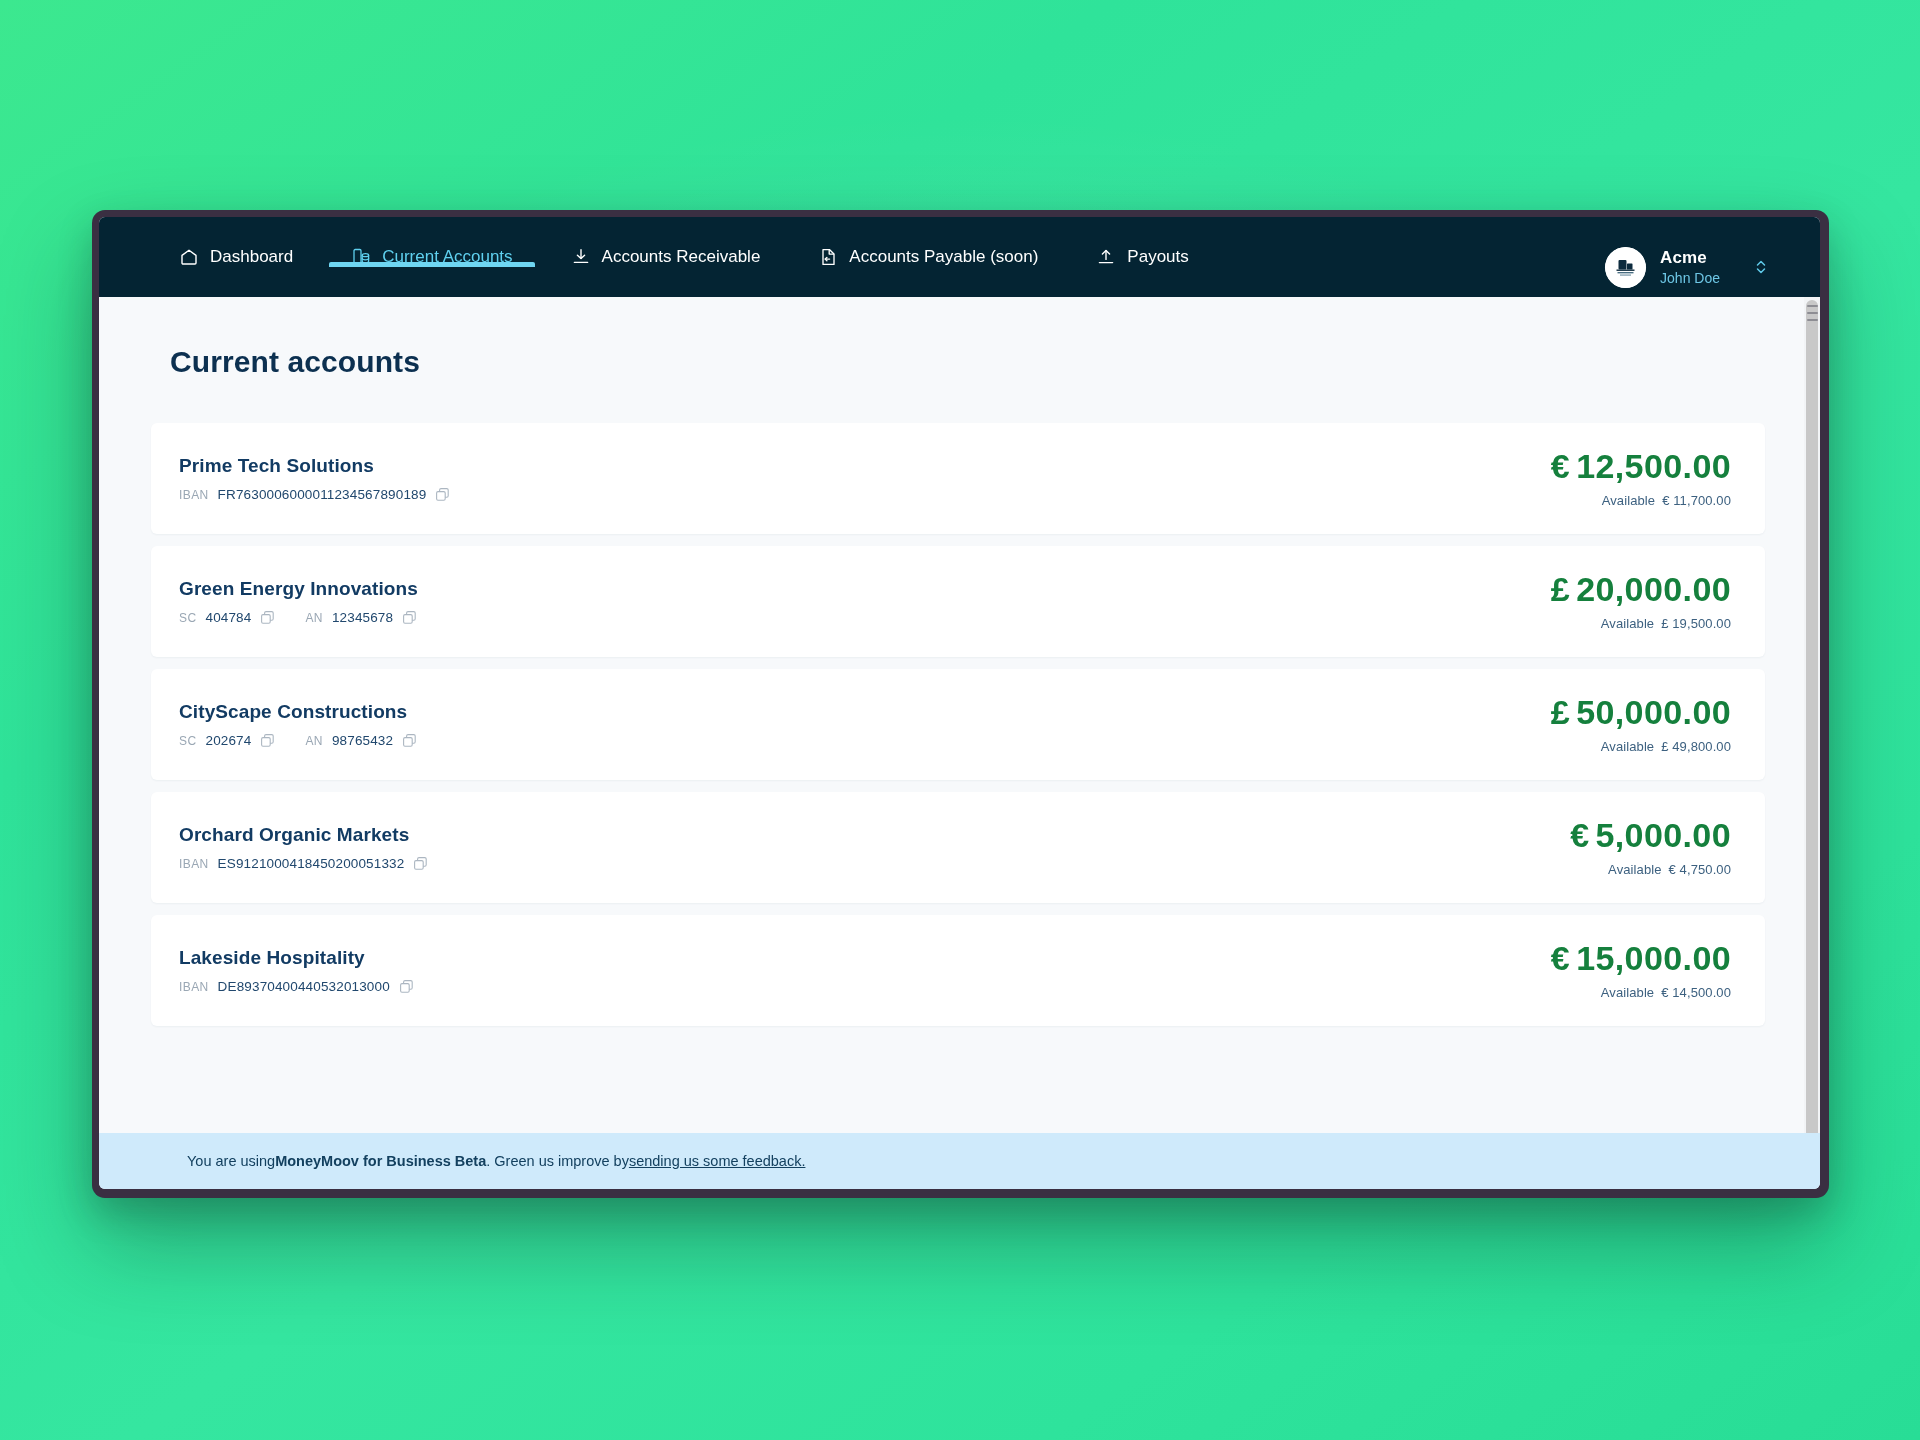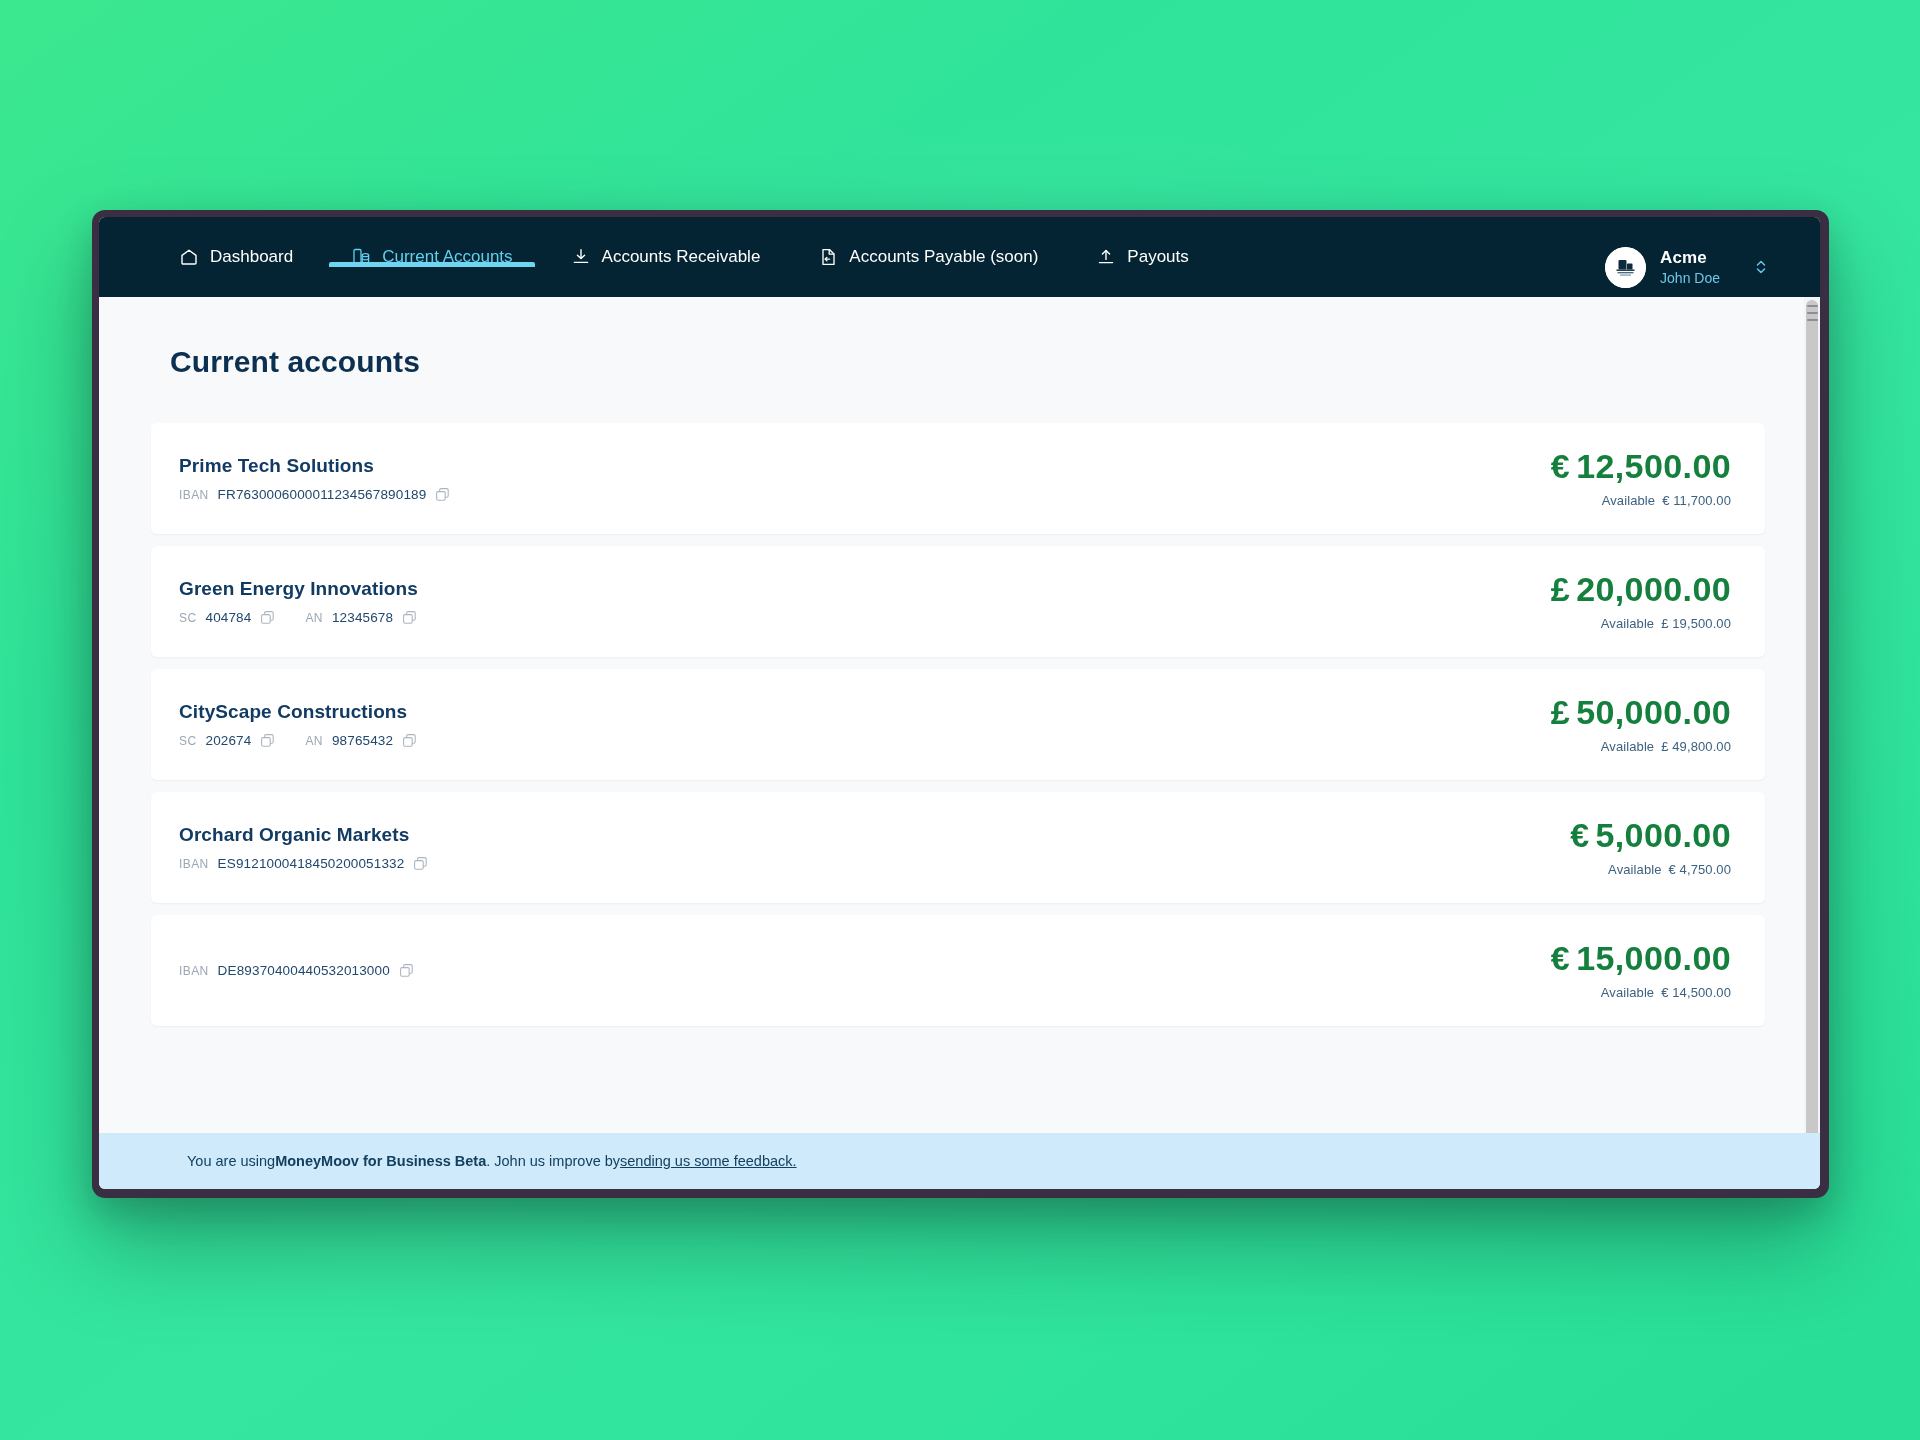--- a/index.html
+++ b/index.html
@@ -405,20 +405,21 @@
                 <span class="cur">€</span><span>5,000.00</span>
               </div>
               <div class="acc-available">
                 <span class="av-label">Available</span><span>€</span>&nbsp;<span>4,750.00</span>
               </div>
             </div>
           </div>
 
           <div class="account-card">
             <div class="acc-left">
+              <div class="acc-name">Lakeside Hospitality</div>
               <div class="acc-ids">
                 <span class="id-group">
                   <span class="id-label">IBAN</span>
                   <span class="id-value">DE89370400440532013000</span>
                   <span class="copy-btn">
                     <svg viewBox="0 0 15 15" fill="none" stroke="#7a8b9c" stroke-width="1.1" stroke-linejoin="round">
                       <rect x="4.6" y="1.6" width="8.6" height="8.6" rx="1.4"></rect>
                       <rect x="1.6" y="4.6" width="8.6" height="8.6" rx="1.4" fill="#ffffff"></rect>
                     </svg>
                   </span>
@@ -444,18 +445,18 @@
           <i></i>
             <i></i>
             <i></i>
         </div>
       </div>
     </div>
 
     <div class="footer-banner">
       <span>You are using </span>
         <b>MoneyMoov for Business Beta</b>
-        <span>. John us improve by </span>
+        <span>. Green us improve by </span>
         <a>sending us some feedback.</a>
     </div>
 
   </div>
 </div>
 
 </body></html>

